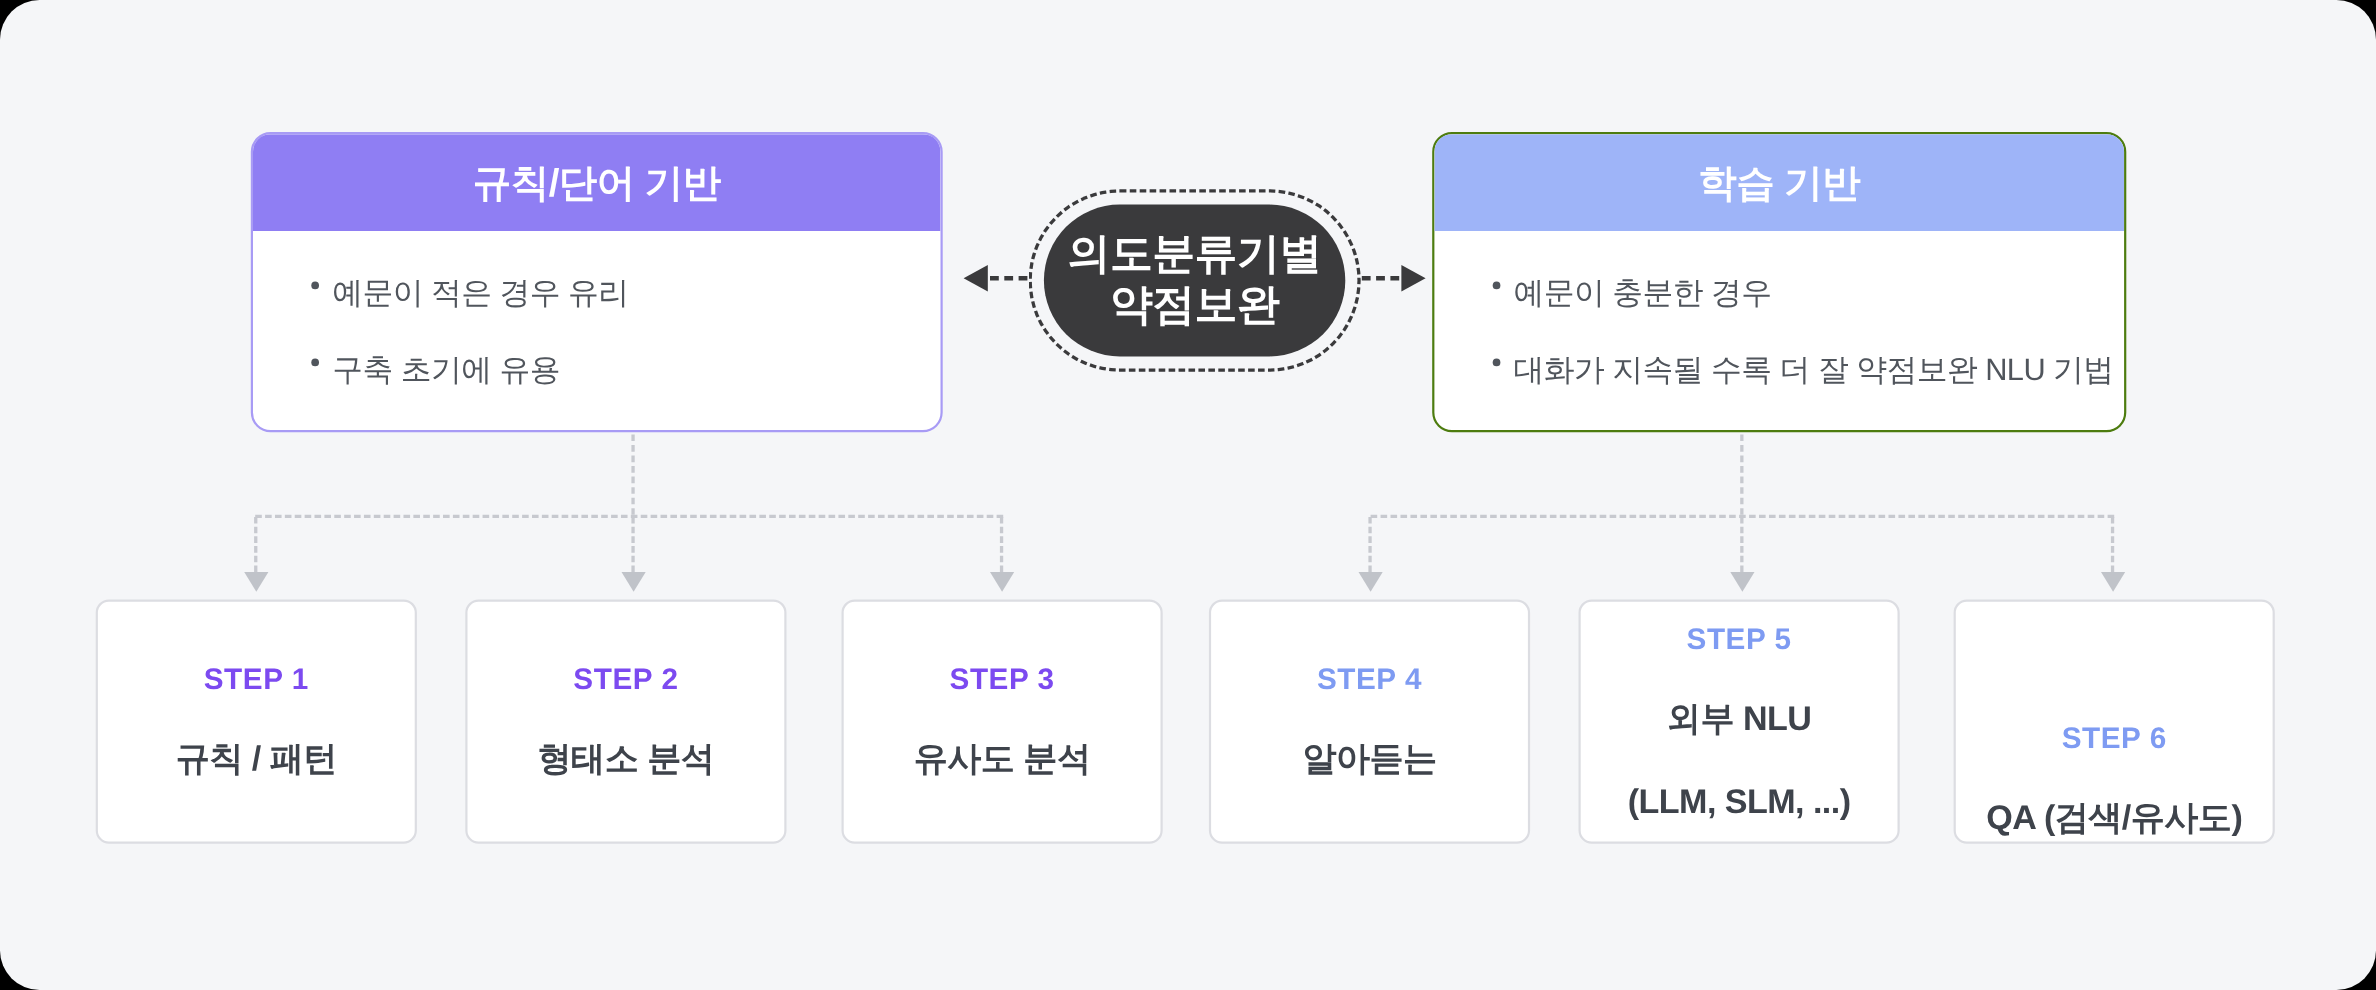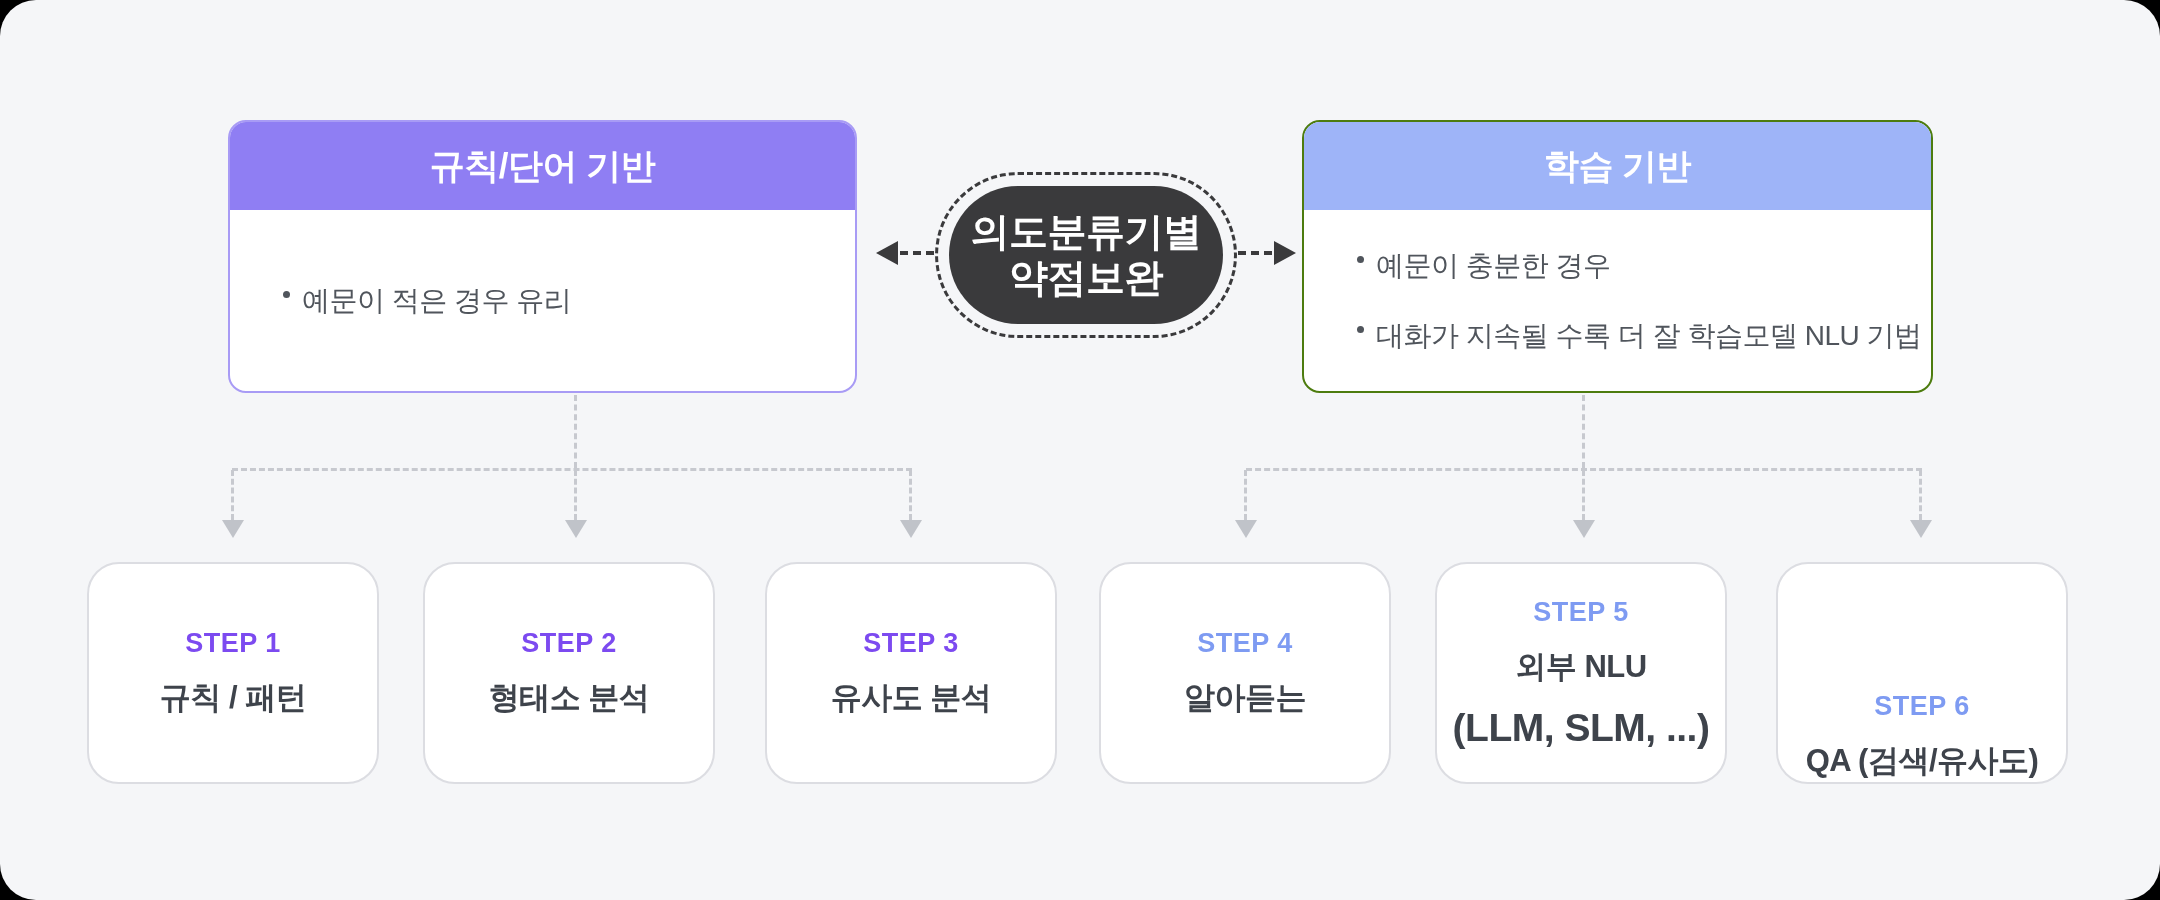--- a/index.html
+++ b/index.html
@@ -46,62 +46,66 @@
   .drop { top: 470px; height: 50px; }
   .drop.d1 { left: 231px; }  .drop.d2 { left: 574px; }  .drop.d3 { left: 909px; }
   .drop.d4 { left: 1244px; } .drop.d5 { left: 1582px; } .drop.d6 { left: 1919px; }
   .down-arrowhead { position: absolute; top: 520px; width: 0; height: 0;
                     border-left: 11px solid transparent; border-right: 11px solid transparent;
                     border-top: 18px solid #c0c3c9; }
   .down-arrowhead.a1 { left: 222px; }  .down-arrowhead.a2 { left: 565px; }  .down-arrowhead.a3 { left: 900px; }
   .down-arrowhead.a4 { left: 1235px; } .down-arrowhead.a5 { left: 1573px; } .down-arrowhead.a6 { left: 1910px; }
 
   
-  .step-card { position: absolute; top: 562px; width: 292px; height: 222px; box-sizing: border-box;
-               background: #fff; border: 2px solid #dcdde2; border-radius: 32px;
-               display: flex; flex-direction: column; align-items: center; justify-content: center; gap: 18px; }
+  .step-card { position: absolute; top: 545px; width: 292px; height: 222px; box-sizing: border-box;
+               background: #fff; border: 2px solid #dcdde2; border-radius: 12px;
+               display: flex; flex-direction: column; align-items: center; justify-content: center; gap: 36px; }
   .step-card.p1 { left: 87px; }   .step-card.p2 { left: 423px; }  .step-card.p3 { left: 765px; }
   .step-card.p4 { left: 1099px; } .step-card.p5 { left: 1435px; } .step-card.p6 { left: 1776px; justify-content: flex-end; }
   .step-label { font-size: 27px; font-weight: 800; letter-spacing: 0.5px; }
   .step-card.rule-step .step-label { color: #7c4af0; }
   .step-card.learning-step .step-label { color: #7e9bf2; }
   .step-title { font-size: 31px; font-weight: 700; color: #3e434b; letter-spacing: -0.5px; text-align: center; white-space: nowrap; }
-  .step-sub { font-size: 39px; font-weight: 700; color: #3e434b; letter-spacing: -0.5px; white-space: nowrap; }
+  .step-sub { font-size: 31px; font-weight: 700; color: #3e434b; letter-spacing: -0.5px; white-space: nowrap; }
   .step-sub:empty { display: none; }
 </style>
 </head>
 <body>
 
 <div class="stage">
   <div class="panel">
 
     <section class="infobox rule">
       <header class="infobox-header">
         <span>규칙/단어 기반</span>
       </header>
       <div class="infobox-body">
         <div class="bullet-row">
           <span class="bullet-dot"></span>
           <span class="bullet-text">예문이 적은 경우 유리</span>
         </div>
+        <div class="bullet-row">
+          <span class="bullet-dot"></span>
+          <span class="bullet-text">구축 초기에 유용</span>
+        </div>
       </div>
     </section>
 
     <section class="infobox learning">
       <header class="infobox-header">
         <span>학습 기반</span>
       </header>
       <div class="infobox-body">
         <div class="bullet-row">
           <span class="bullet-dot"></span>
           <span class="bullet-text">예문이 충분한 경우</span>
         </div>
         <div class="bullet-row">
           <span class="bullet-dot"></span>
-          <span class="bullet-text">대화가 지속될 수록 더 잘 학습모델 NLU 기법</span>
+          <span class="bullet-text">대화가 지속될 수록 더 잘 약점보완 NLU 기법</span>
         </div>
       </div>
     </section>
 
     <div class="badge-arrowhead left"></div>
     <div class="badge-arrow-line left"></div>
     <div class="badge-arrow-line right"></div>
     <div class="badge-arrowhead right"></div>
     <div class="badge-outline">
       <div class="badge-pill">

